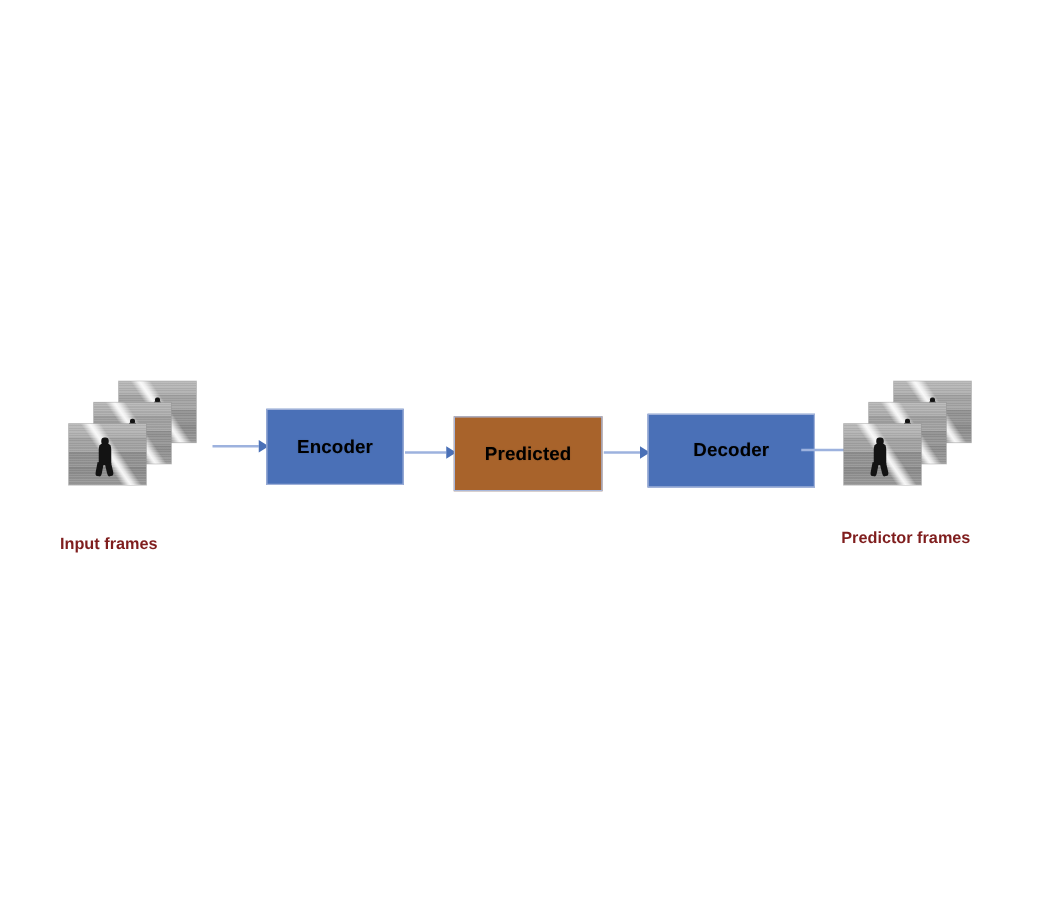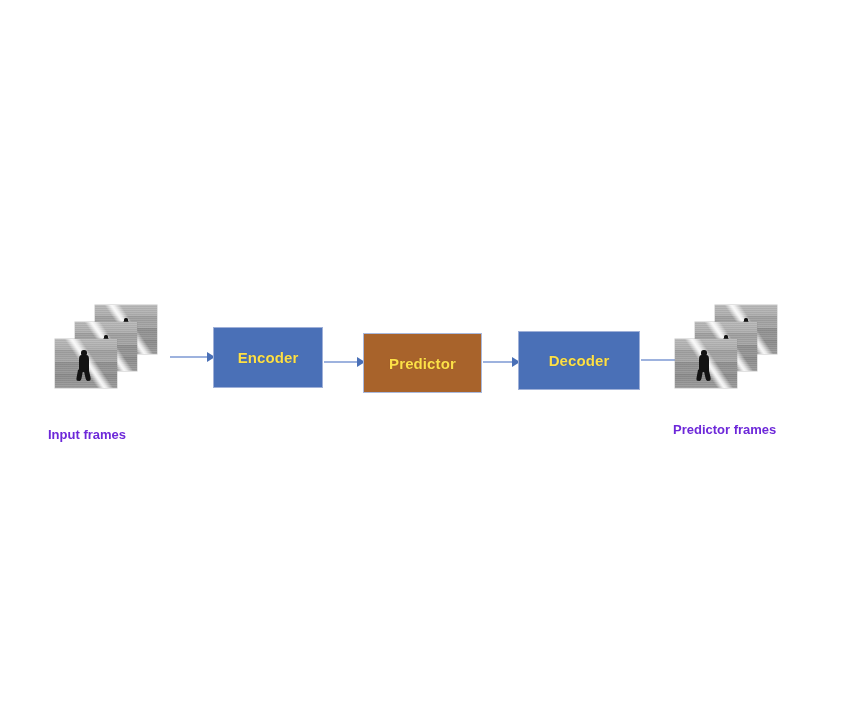--- a/index.html
+++ b/index.html
@@ -103,29 +103,29 @@
   .fig-small .p-legB { left: 31px; top: 24px; width: 2.6px; height: 6px; transform: rotate(-10deg); }
 
   
   .proc-box {
     position: absolute;
     display: flex;
     align-items: center;
     justify-content: center;
     box-sizing: border-box;
     border: 1.5px solid #9fb0d8;
-    color: #fde047;
+    color: #000000;
     font-weight: bold;
     font-size: 15px;
     letter-spacing: .1px;
     text-shadow: 0 0 1px rgba(0,0,0,.25);
   }
   #box-encoder   { left: 213px; top: 327px; width: 110px; height: 61px; background: #4A70B7; }
   #box-predictor { left: 363px; top: 333px; width: 119px; height: 60px; background: #A8632B; border-color: #a9b9dd; }
-  #box-decoder   { left: 518px; top: 331px; width: 122px; height: 59px; background: #4A70B7; }
+  #box-decoder   { left: 518px; top: 331px; width: 134px; height: 59px; background: #4A70B7; }
 
   
   .arrow {
     position: absolute;
     height: 10px;
     display: flex;
     align-items: center;
   }
   .arrow .shaft {
     height: 2px;
@@ -142,21 +142,21 @@
   #arrow-in-encoder      { left: 170px; top: 352px; width: 45px; }
   #arrow-encoder-pred    { left: 324px; top: 357px; width: 41px; }
   #arrow-pred-decoder    { left: 483px; top: 357px; width: 37px; }
   #arrow-decoder-out     { left: 641px; top: 355px; width: 44px; }
 
   
   .caption {
     position: absolute;
     font-size: 13px;
     font-weight: bold;
-    color: #6d28d9;
+    color: #7f1d1d;
     white-space: nowrap;
   }
   #caption-input     { left: 48px;  top: 427px; }
   #caption-predicted { left: 673px; top: 422px; }
 </style>
 </head>
 <body>
 
 <div id="canvas">
 
@@ -203,21 +203,21 @@
     <div class="head"></div>
   </div>
 
   <div class="proc-box" id="box-encoder">Encoder</div>
 
   <div class="arrow" id="arrow-encoder-pred">
     <div class="shaft"></div>
     <div class="head"></div>
   </div>
 
-  <div class="proc-box" id="box-predictor">Predictor</div>
+  <div class="proc-box" id="box-predictor">Predicted</div>
 
   <div class="arrow" id="arrow-pred-decoder">
     <div class="shaft"></div>
     <div class="head"></div>
   </div>
 
   <div class="proc-box" id="box-decoder">Decoder</div>
 
   <div class="arrow" id="arrow-decoder-out">
     <div class="shaft"></div>

